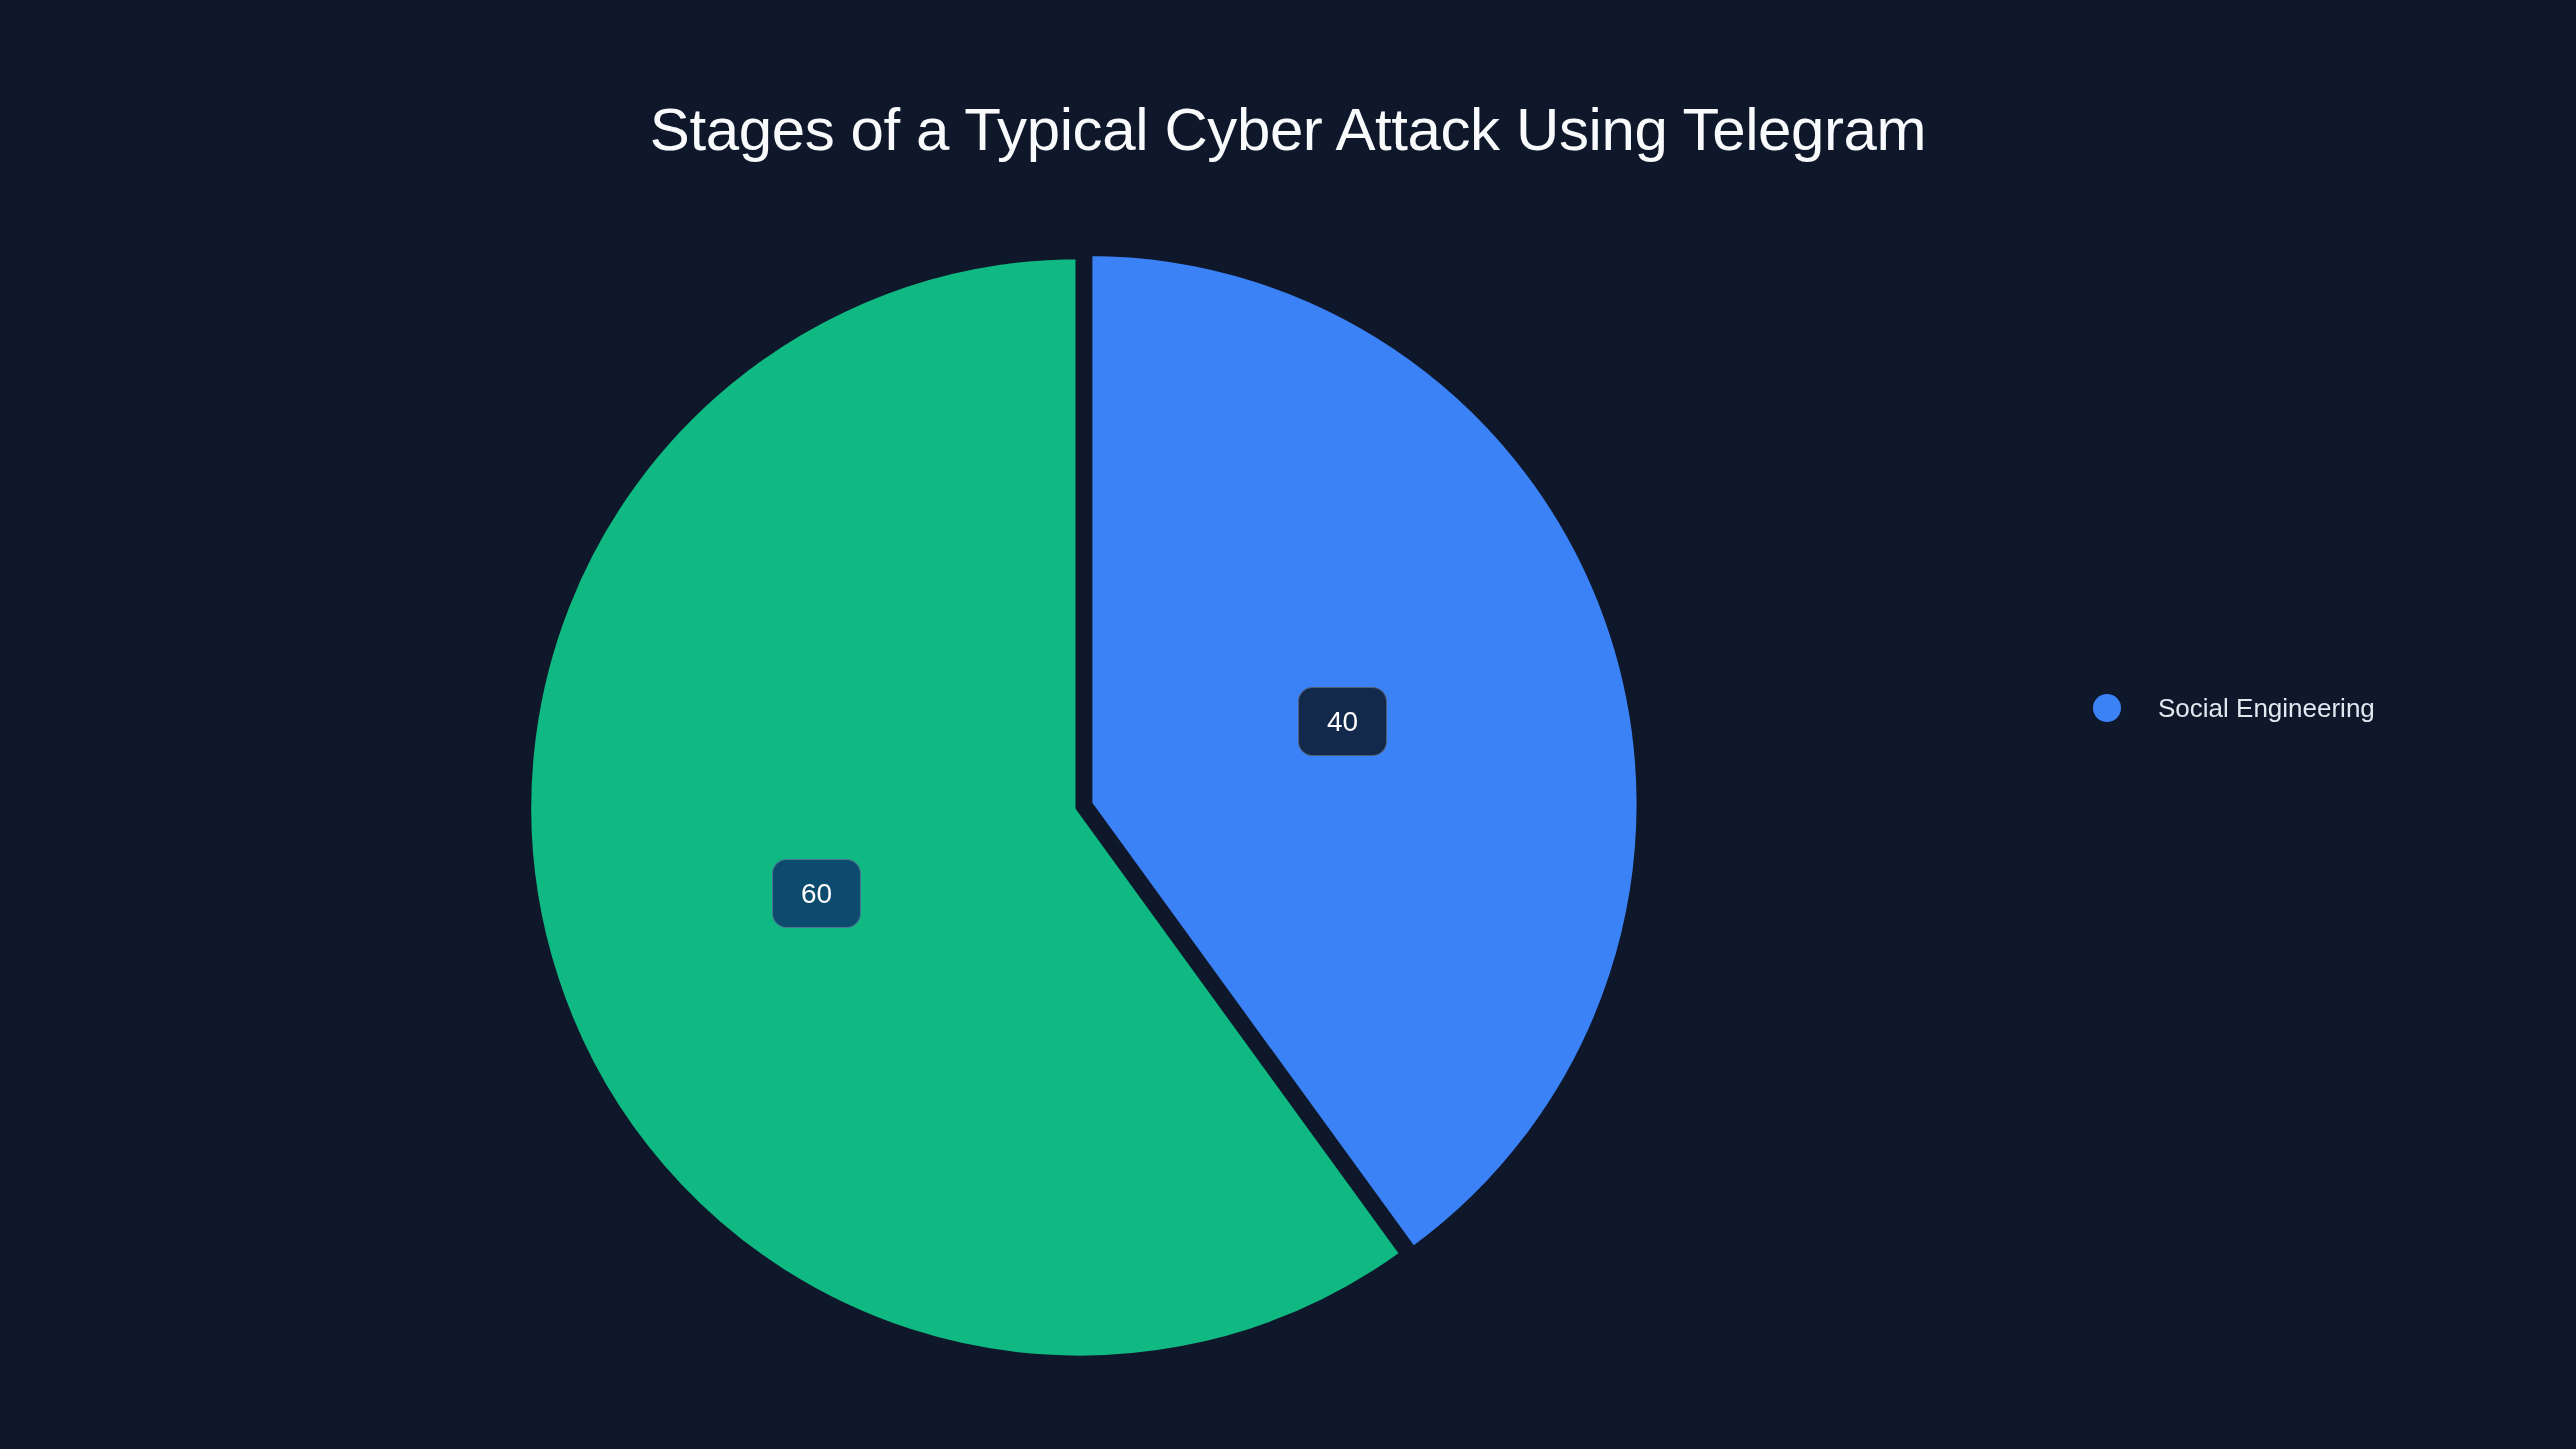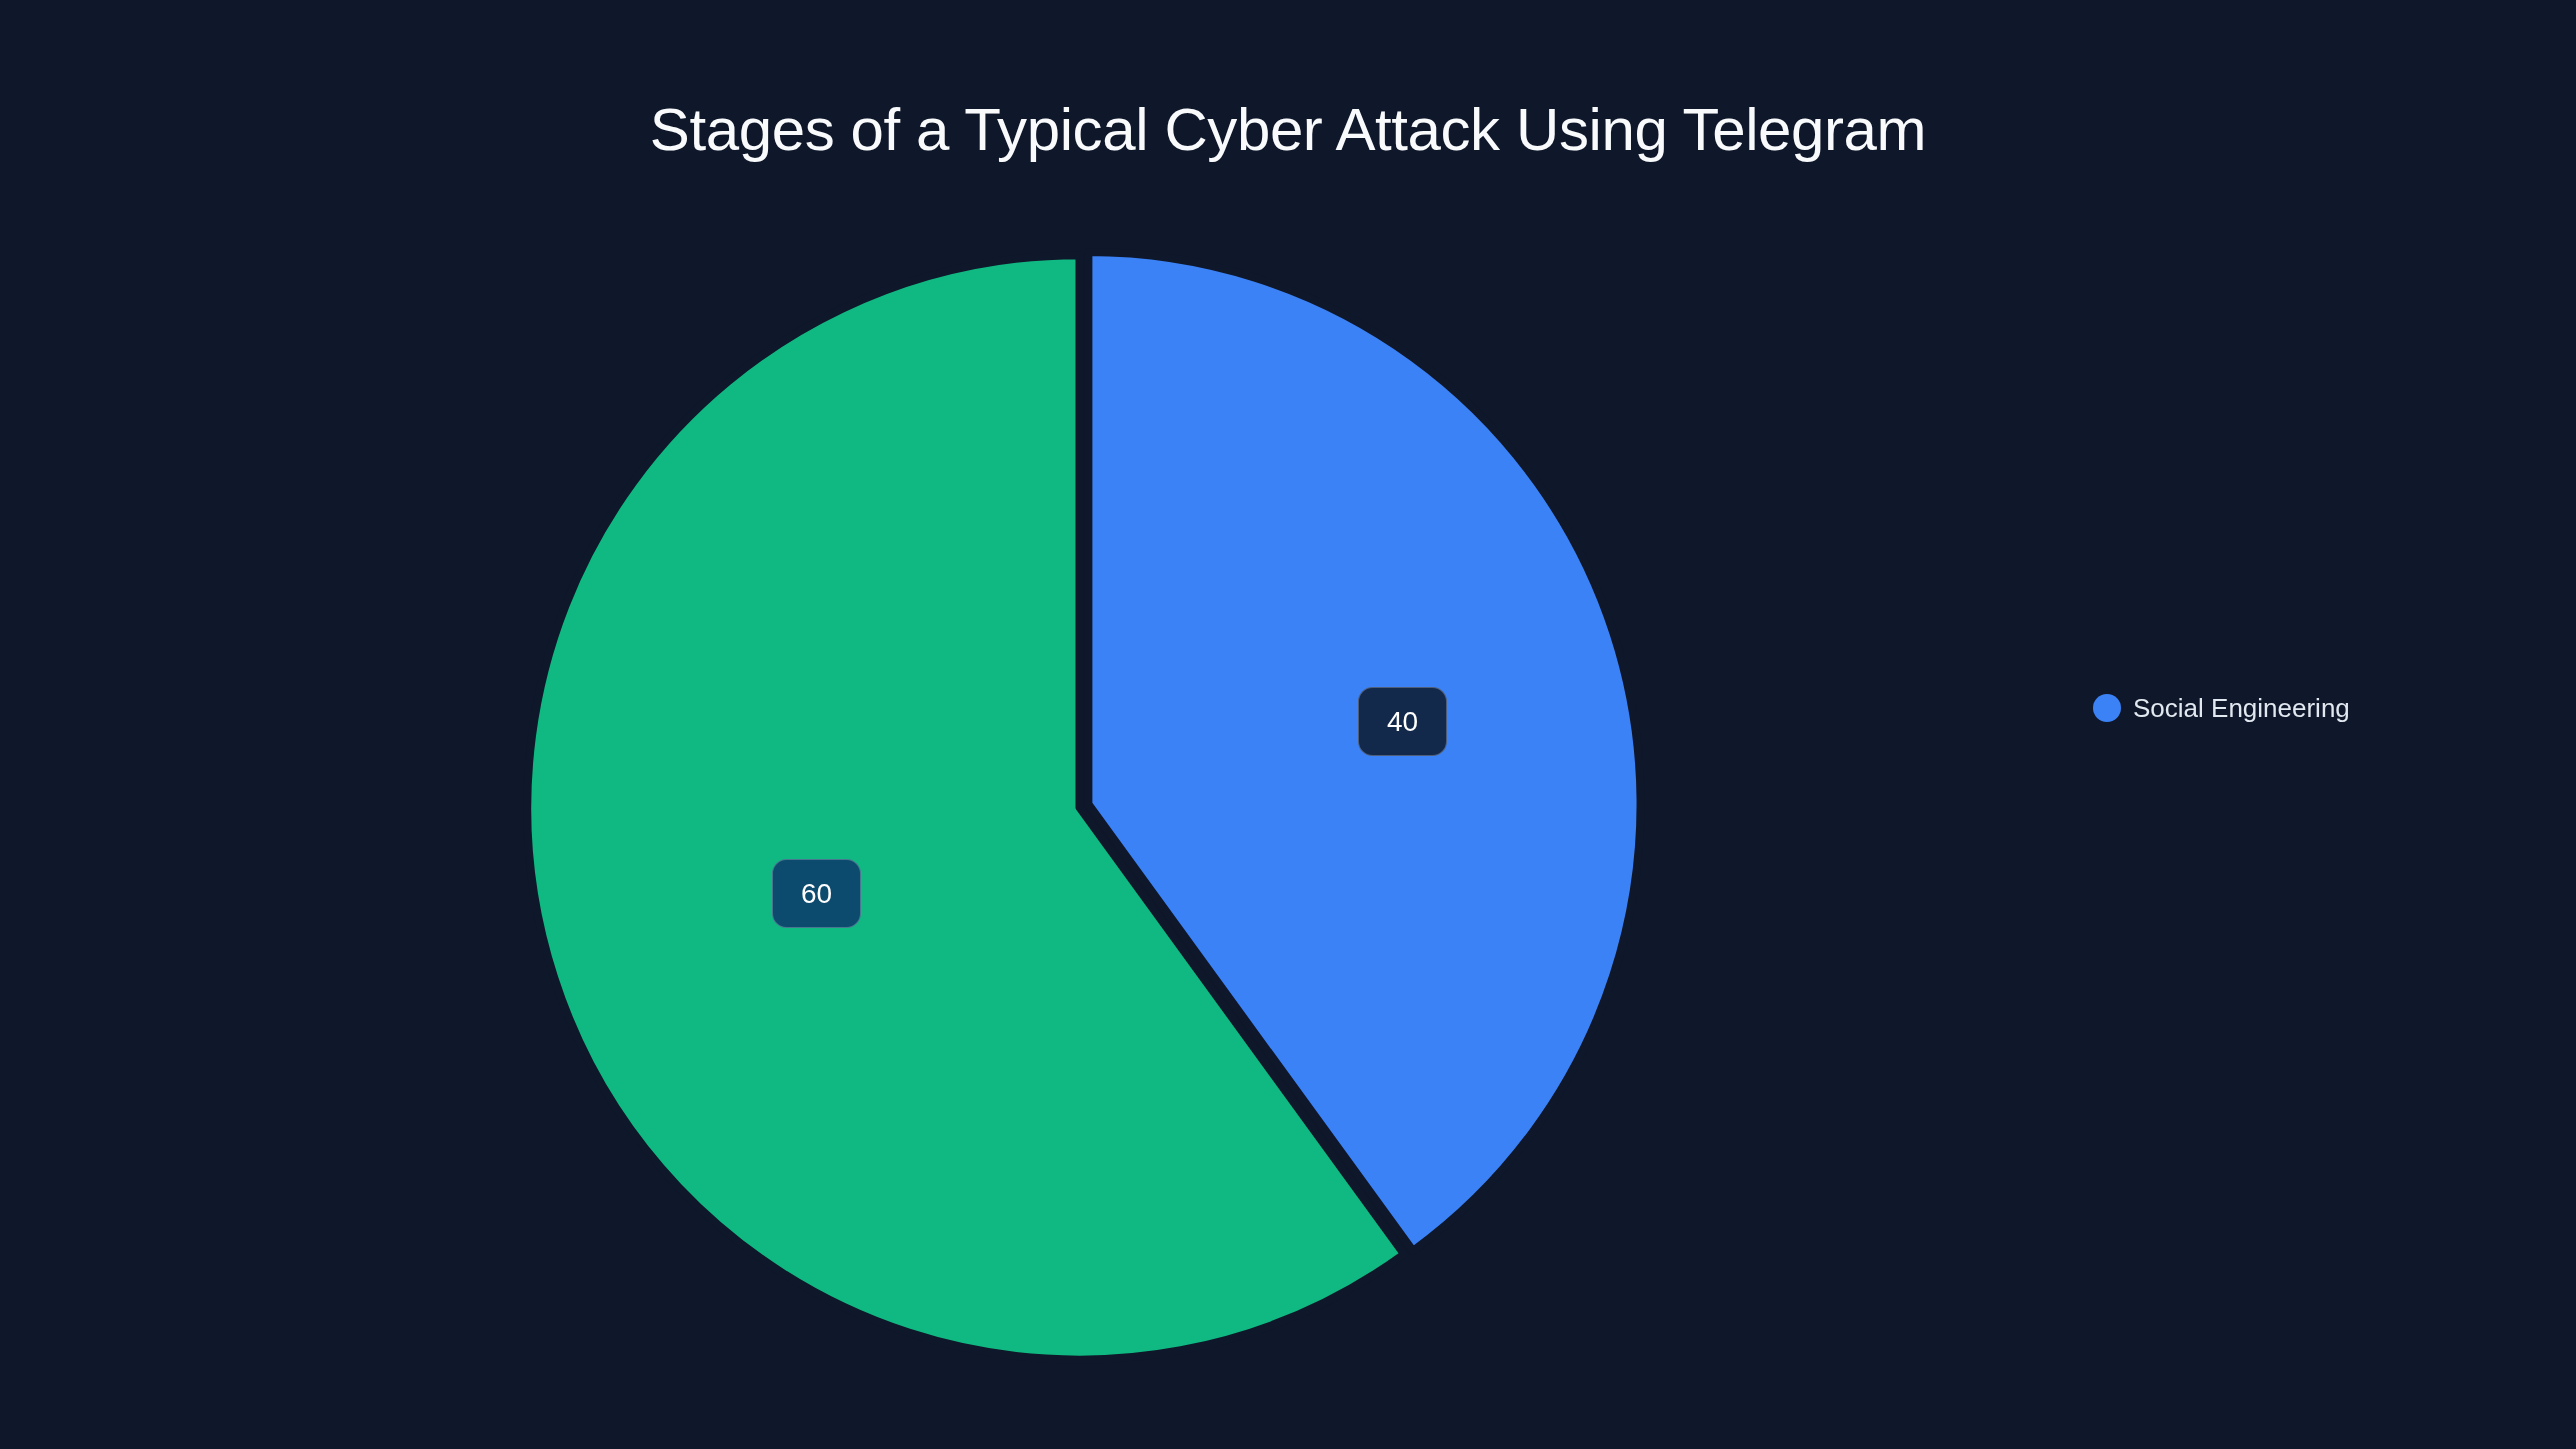--- a/index.html
+++ b/index.html
@@ -14,37 +14,37 @@
     text-align: center; color: #f8fafc;
     font-size: 60px; font-weight: 400; letter-spacing: -0.4px;
   }
   svg.pie { position: absolute; left: 0; top: 0; }
   .lbl {
     position: absolute; display: flex; align-items: center; justify-content: center;
     color: #ffffff; font-size: 28px; border-radius: 14.5px;
     border: 1.6px solid rgba(255,255,255,0.25); box-sizing: border-box;
   }
   .legend { position: absolute; left: 2093px; top: 679px; }
-  .legend-item { display: flex; align-items: center; height: 58px; }
+  .legend-item { display: flex; align-items: center; height: 58px; gap: 25px; }
   .dot { width: 28px; height: 28px; border-radius: 50%; margin-right: 12px; }
   .legend-text { color: #e2e8f0; font-size: 26px; }
 </style>
 </head>
 <body>
 
 <div class="title">Stages of a Typical Cyber Attack Using Telegram</div>
 
 <svg class="pie" width="2576" height="1449" viewBox="0 0 3200 1800">
 
   <path d="M 1341 1003 L 1744.2 1558.0 A 686 686 0 1 1 1341 317 Z" fill="#10b981" stroke="#0f172a" stroke-width="10" stroke-linejoin="round"></path>
 
   <path d="M 1352 999 L 1352 313 A 686 686 0 0 1 1755.2 1554.0 Z" fill="#3b82f6" stroke="#0f172a" stroke-width="10" stroke-linejoin="round"></path>
 </svg>
 
-<div class="lbl" style="left:1358px; top:687px; width:89px; height:69px; background:#13294b;">
+<div class="lbl" style="left:1298px; top:687px; width:89px; height:69px; background:#13294b;">
   <span>40</span>
 </div>
 
 <div class="lbl" style="left:772px; top:859px; width:89px; height:69px; background:#0c4a6e;">
   <span>60</span>
 </div>
 
 <div class="legend">
   <div class="legend-item">
     <span class="dot" style="background:#3b82f6;"></span>

